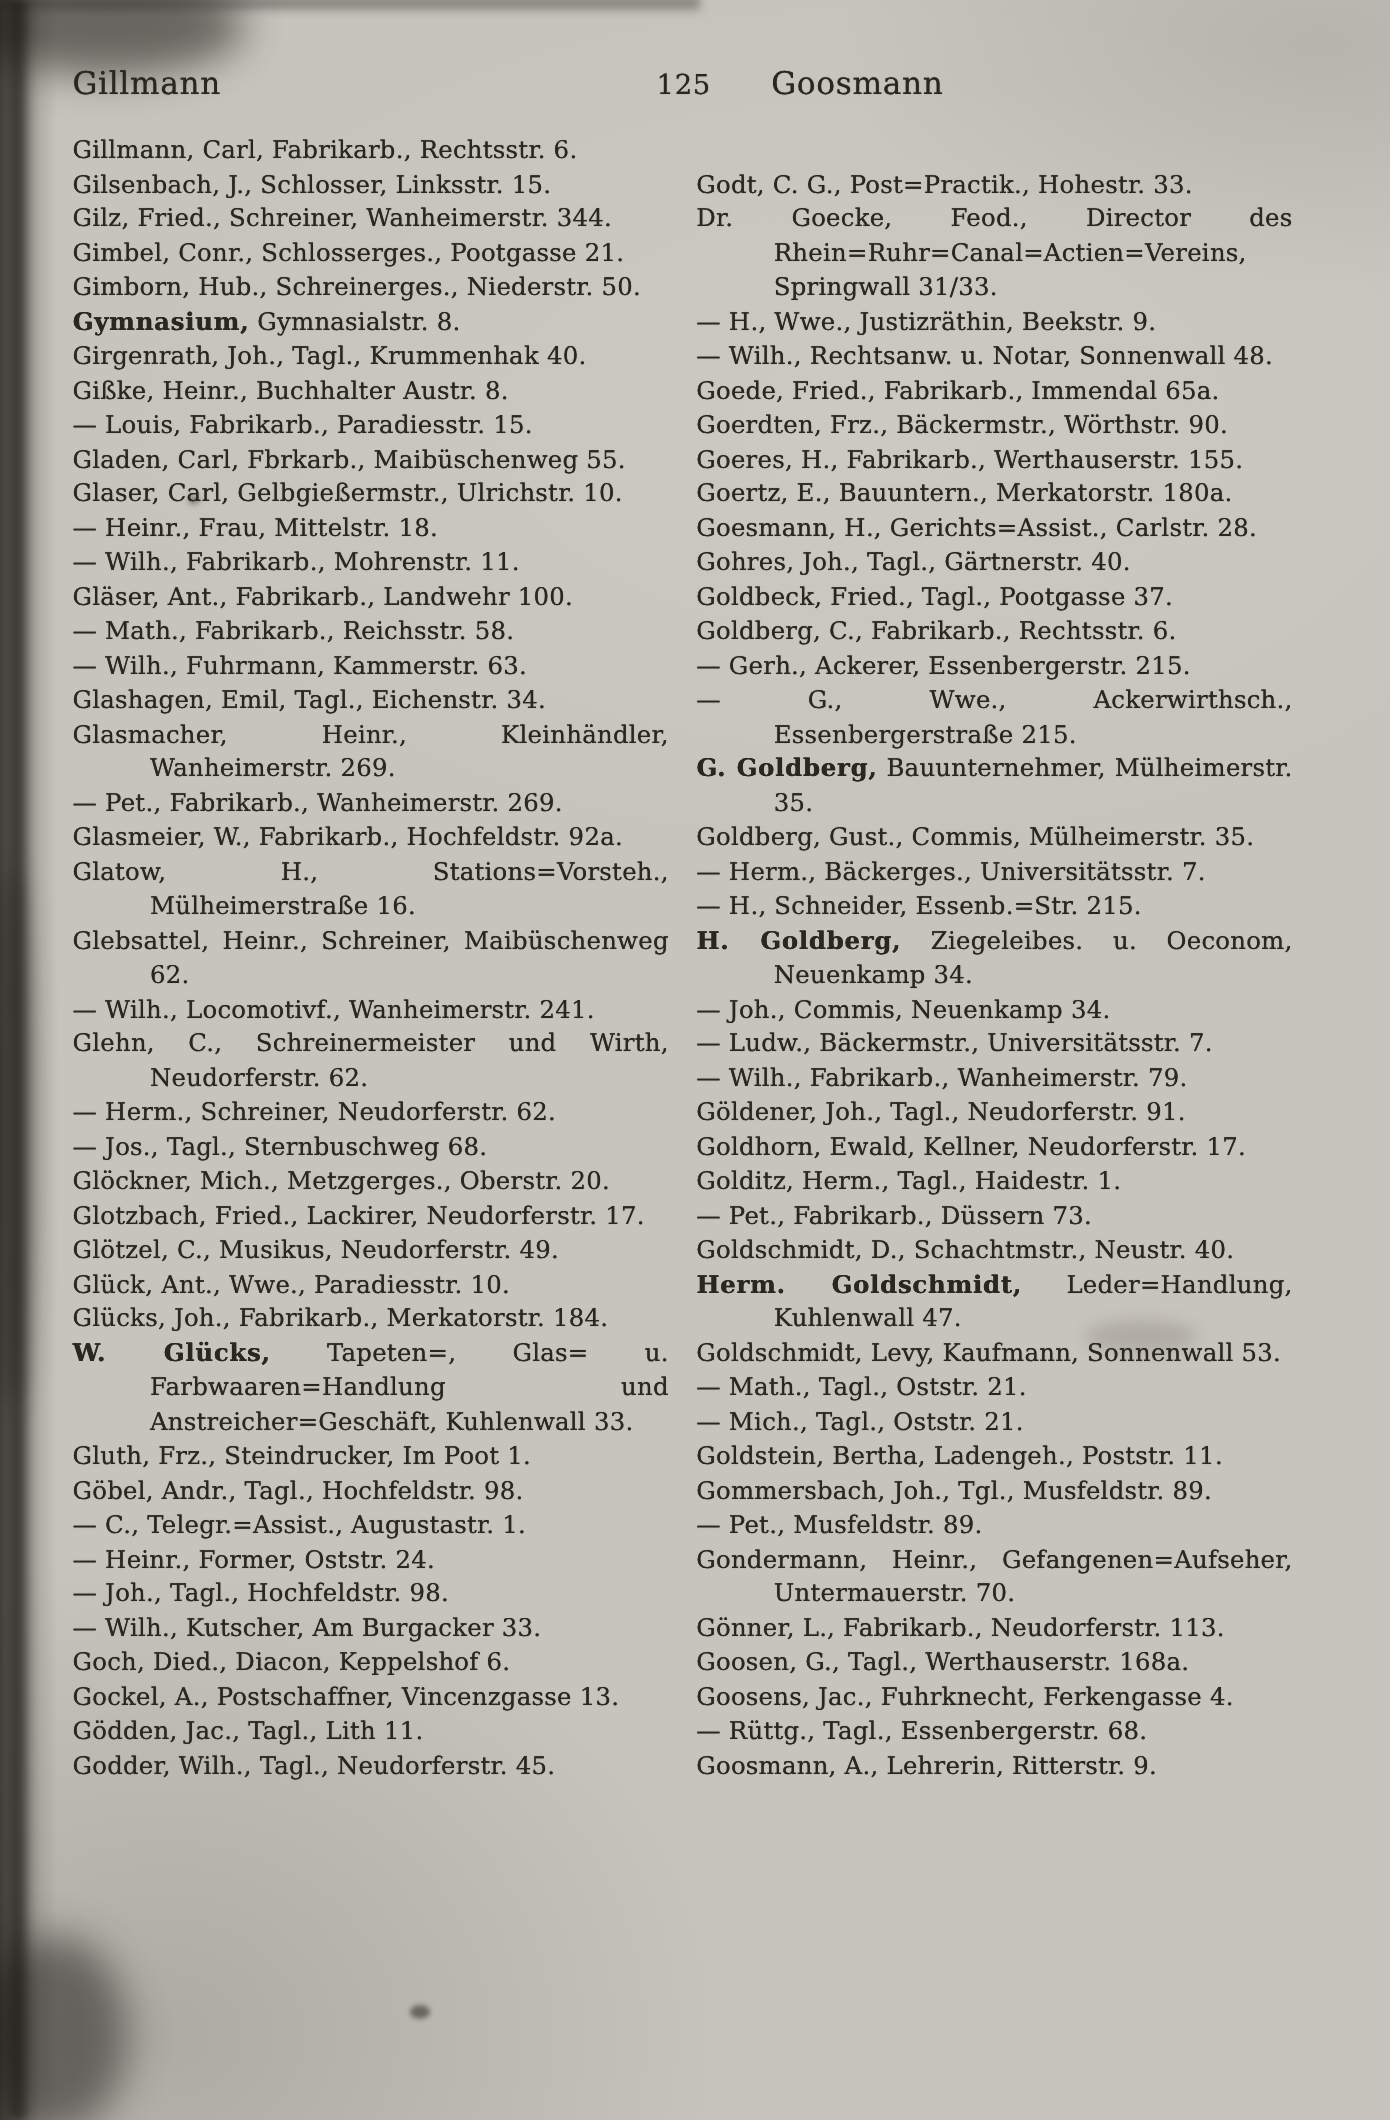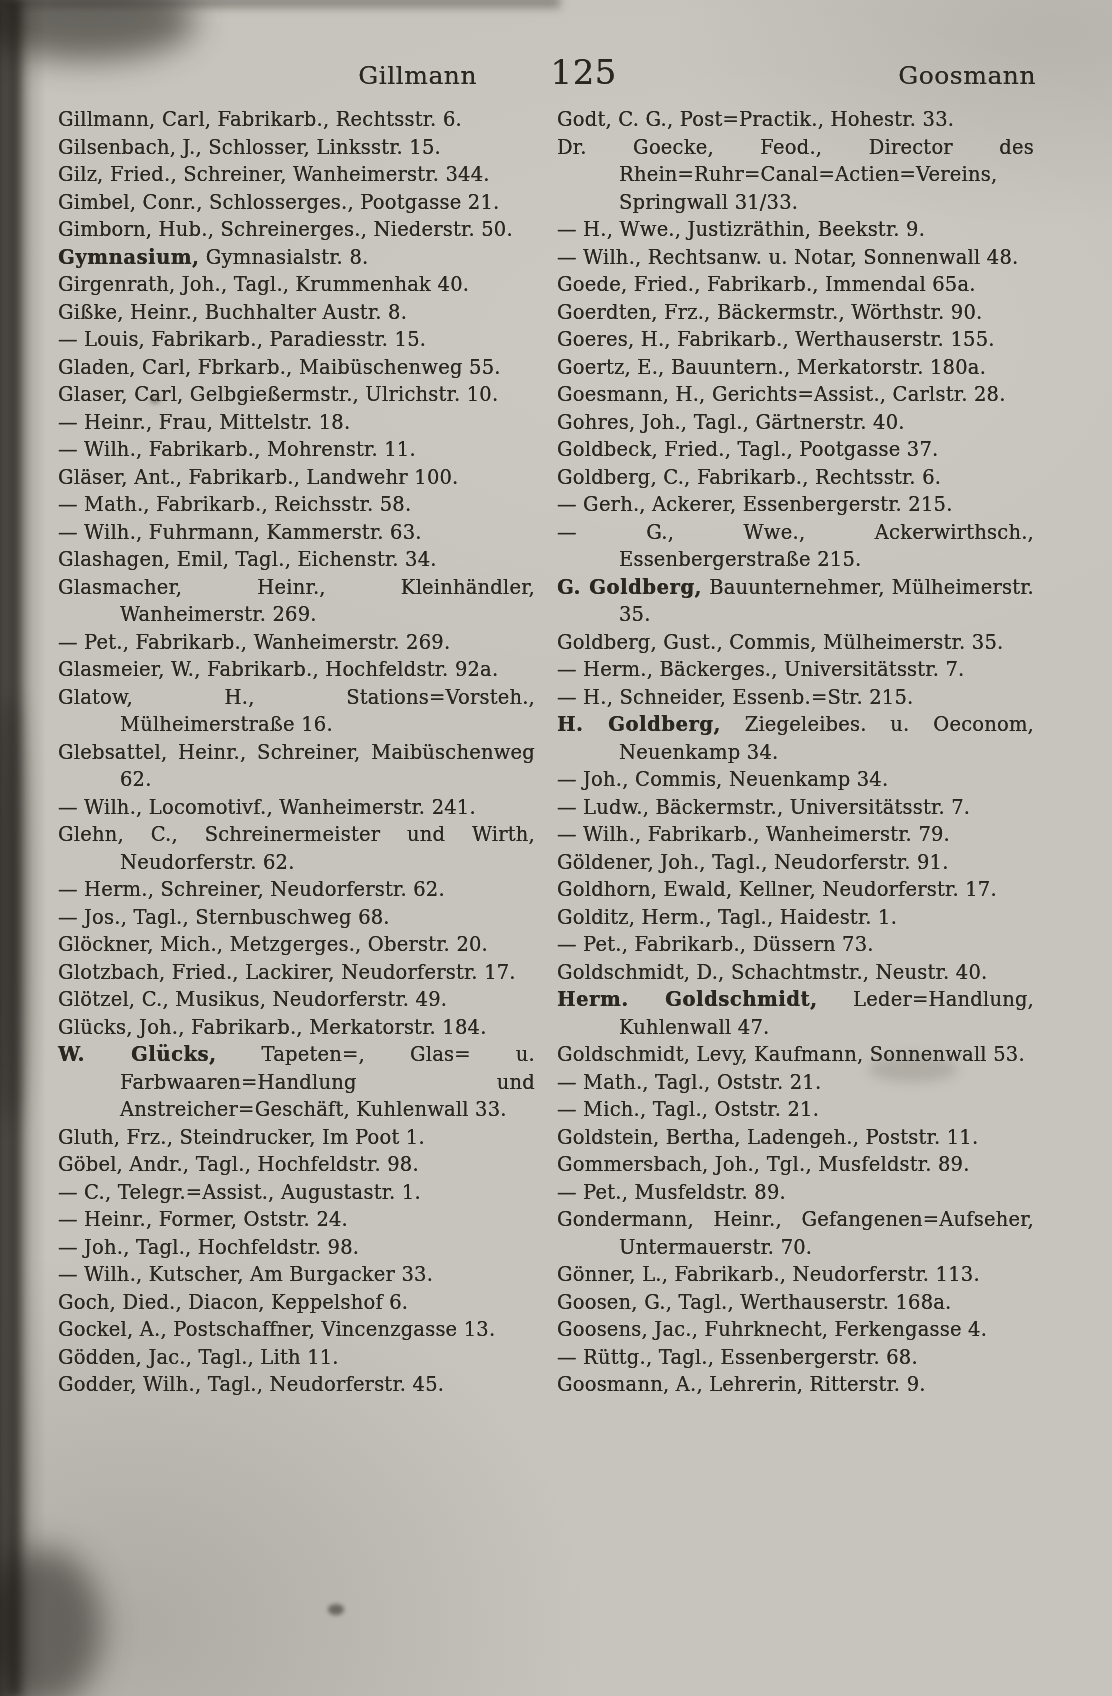--- a/index.html
+++ b/index.html
@@ -37,22 +37,22 @@
   .fleck-a{left:868px;top:1056px;width:90px;height:26px;background:rgba(70,66,58,0.18);filter:blur(6px);border-radius:50%;}
   .fleck-b{left:150px;top:396px;width:10px;height:8px;background:rgba(60,56,48,0.4);filter:blur(2px);border-radius:50%;}
 
   
   .page-header{
     position:absolute;top:52px;left:58px;width:978px;
     display:flex;align-items:baseline;
     font-size:25px;letter-spacing:0.5px;
     text-shadow:0 0 0.6px rgba(42,38,32,0.85);
   }
-  .hdr-word{flex:1;text-align:right;}
-  .hdr-num{width:140px;text-align:right;font-size:34px;}
+  .hdr-word{flex:1;text-align:left;}
+  .hdr-num{width:140px;text-align:center;font-size:22px;}
 
   
   .columns{
     position:absolute;top:106px;left:58px;width:978px;
     display:flex;align-items:flex-end;
   }
   .col{width:477px;}
   .divider{width:2px;background:var(--rule);margin:2px 10px 6px 10px;}
   .entry{
     margin:0;
@@ -110,20 +110,21 @@
       <p class="entry">Glasmeier, W., Fabrikarb., Hochfeldstr. 92a.</p>
       <p class="entry">Glatow, H., Stations=Vorsteh., Mülheimerstraße 16.</p>
       <p class="entry">Glebsattel, Heinr., Schreiner, Maibüschenweg 62.</p>
       <p class="entry">— Wilh., Locomotivf., Wanheimerstr. 241.</p>
       <p class="entry">Glehn, C., Schreinermeister und Wirth, Neudorferstr. 62.</p>
       <p class="entry">— Herm., Schreiner, Neudorferstr. 62.</p>
       <p class="entry">— Jos., Tagl., Sternbuschweg 68.</p>
       <p class="entry">Glöckner, Mich., Metzgerges., Oberstr. 20.</p>
       <p class="entry">Glotzbach, Fried., Lackirer, Neudorferstr. 17.</p>
       <p class="entry">Glötzel, C., Musikus, Neudorferstr. 49.</p>
+      <p class="entry">Glück, Ant., Wwe., Paradiesstr. 10.</p>
       <p class="entry">Glücks, Joh., Fabrikarb., Merkatorstr. 184.</p>
       <p class="entry"><span class="entry-bold">W. Glücks,</span> Tapeten=, Glas= u. Farbwaaren=Handlung und Anstreicher=Geschäft, Kuhlenwall 33.</p>
       <p class="entry">Gluth, Frz., Steindrucker, Im Poot 1.</p>
       <p class="entry">Göbel, Andr., Tagl., Hochfeldstr. 98.</p>
       <p class="entry">— C., Telegr.=Assist., Augustastr. 1.</p>
       <p class="entry">— Heinr., Former, Oststr. 24.</p>
       <p class="entry">— Joh., Tagl., Hochfeldstr. 98.</p>
       <p class="entry">— Wilh., Kutscher, Am Burgacker 33.</p>
       <p class="entry">Goch, Died., Diacon, Keppelshof 6.</p>
       <p class="entry">Gockel, A., Postschaffner, Vincenzgasse 13.</p>

